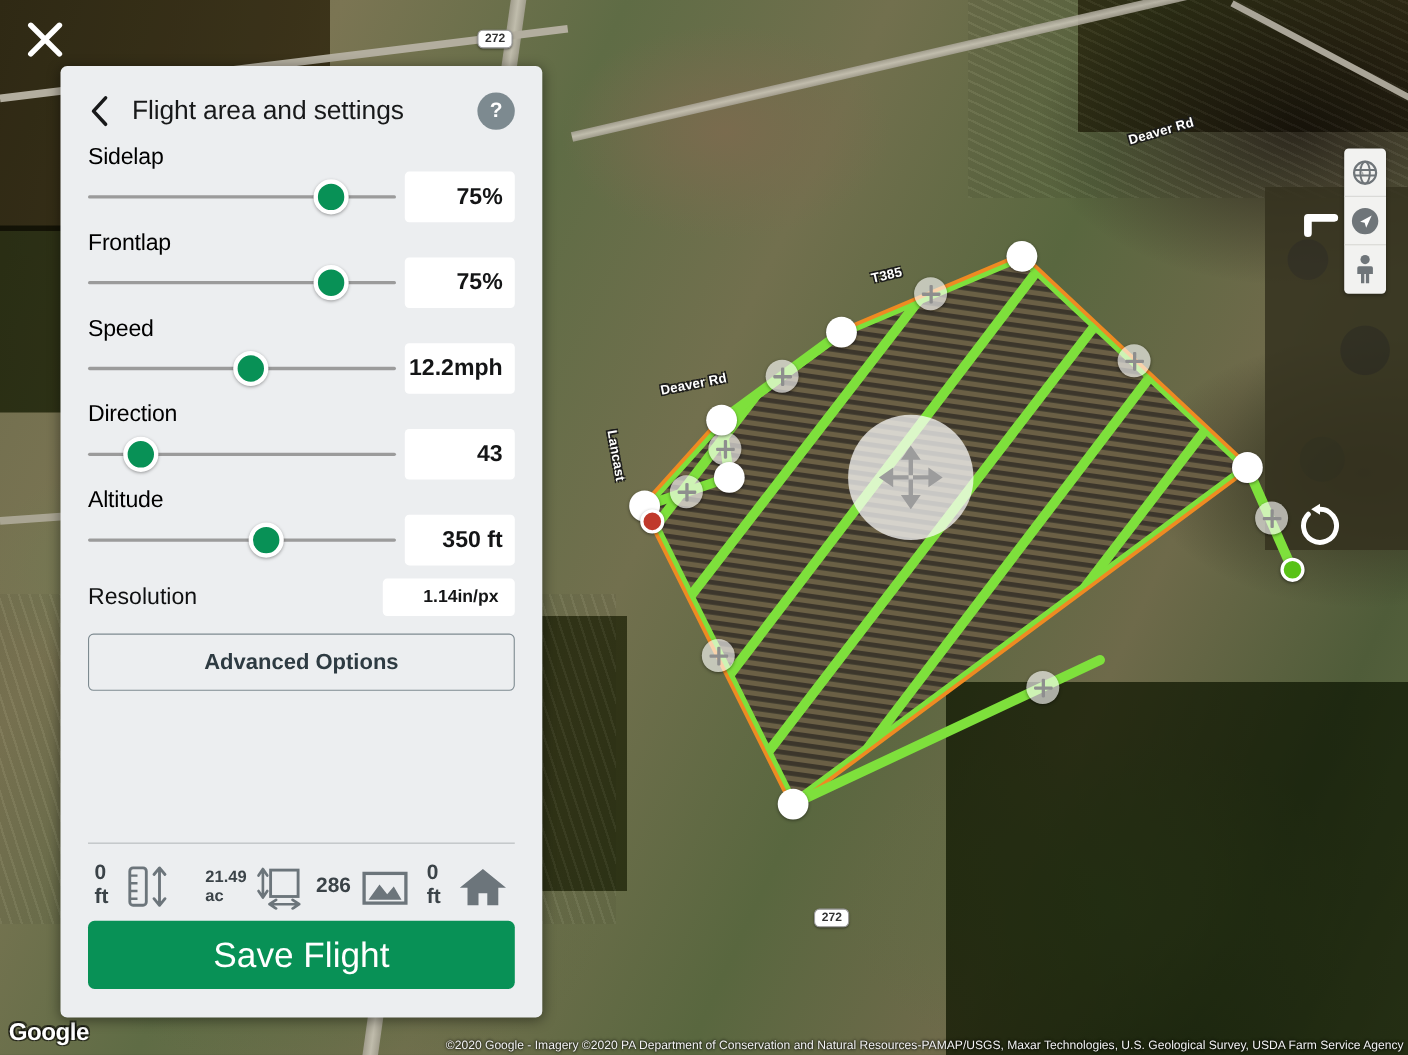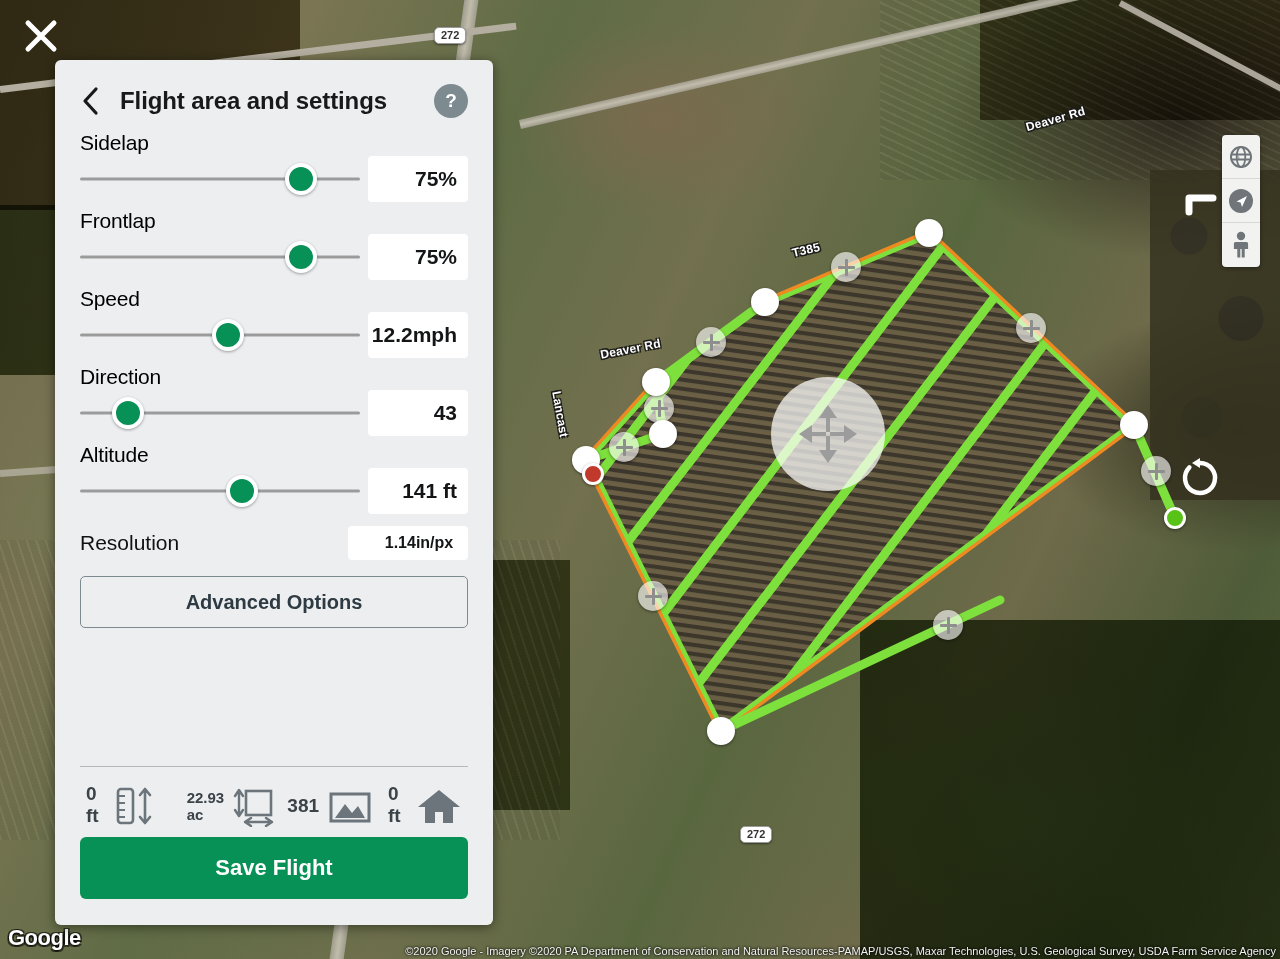--- a/index.html
+++ b/index.html
@@ -201,21 +201,21 @@
   }
   .panel-header {
     display:flex; align-items:center; gap:18px;
     padding-top:24px; padding-bottom:6px;
   }
   .back-chevron {
     width:22px; height:30px; cursor:pointer; flex:0 0 auto;
     display:flex; align-items:center; justify-content:center;
   }
   .panel-title {
-    font-size:24px; font-weight:700; color:#18191a; flex:1;
+    font-size:24px; font-weight:400; color:#18191a; flex:1;
     letter-spacing:-0.1px;
   }
   .help-btn {
     width:34px; height:34px; border-radius:50%; background:#7d8a90;
     color:#ffffff; font-size:19px; font-weight:700;
     display:flex; align-items:center; justify-content:center;
     cursor:pointer; flex:0 0 auto;
   }
 
   .setting { margin-top:7px; }
@@ -274,21 +274,21 @@
     display:flex; justify-content:space-between; align-items:flex-end;
     padding:16px 6px 10px;
   }
   .stat { display:flex; flex-direction:row; align-items:center; gap:8px; width:74px; }
   .stat-value { font-size:19px; font-weight:700; color:#3b4348; }
   .stat-value.small { font-size:15px; }
   .stat-icon { height:42px; display:flex; align-items:flex-end; justify-content:center; }
 
   .save-btn {
     height:62px; width:100%; background:#089156; color:#ffffff;
-    border:none; border-radius:6px; font-size:22px; font-weight:700;
+    border:none; border-radius:6px; font-size:32px; font-weight:400;
     cursor:pointer; margin-bottom:26px;
     font-family:"Liberation Sans", sans-serif;
   }
 </style>
 </head>
 <body>
 
 <div class="screen">
 
   <div class="map">
@@ -509,21 +509,21 @@
       </div>
     </div>
 
     <div class="setting">
       <div class="setting-label">Altitude</div>
       <div class="setting-row">
         <div class="slider">
           <div class="slider-track"></div>
           <div class="slider-thumb" style="left:58%;"></div>
         </div>
-        <div class="value-box">141 ft</div>
+        <div class="value-box">350 ft</div>
       </div>
     </div>
 
     <div class="resolution-row">
       <div class="resolution-label">Resolution</div>
       <div class="resolution-value">1.14in/px</div>
     </div>
 
     <button class="adv-btn">Advanced Options</button>
 
@@ -536,32 +536,32 @@
           <svg width="46" height="40" viewBox="0 0 46 40">
             <rect x="4" y="3" width="15" height="34" rx="3" fill="none" stroke="#6c757b" stroke-width="2.6"></rect>
             <path d="M4 10 h7 M4 17 h7 M4 24 h7 M4 31 h7" stroke="#6c757b" stroke-width="2.2"></path>
             <path d="M31 4 v32 M26 9 L31 3 L36 9 M26 31 L31 37 L36 31" fill="none" stroke="#6c757b" stroke-width="2.6" stroke-linecap="round" stroke-linejoin="round"></path>
           </svg>
         </div>
       </div>
 
 
       <div class="stat">
-        <div class="stat-value small">22.93 ac</div>
+        <div class="stat-value small">21.49 ac</div>
         <div class="stat-icon">
           <svg width="46" height="40" viewBox="0 0 46 40">
             <rect x="14" y="4" width="25" height="24" fill="none" stroke="#6c757b" stroke-width="2.6"></rect>
             <path d="M7 4 v24 M3 9 L7 3 L11 9 M3 23 L7 29 L11 23" fill="none" stroke="#6c757b" stroke-width="2.4" stroke-linecap="round" stroke-linejoin="round"></path>
             <path d="M14 35 h25 M19 31 L13 35 L19 39 M34 31 L40 35 L34 39" fill="none" stroke="#6c757b" stroke-width="2.4" stroke-linecap="round" stroke-linejoin="round"></path>
           </svg>
         </div>
       </div>
 
       <div class="stat">
-        <div class="stat-value">381</div>
+        <div class="stat-value">286</div>
         <div class="stat-icon">
           <svg width="46" height="40" viewBox="0 0 46 40">
             <rect x="4" y="7" width="38" height="27" fill="none" stroke="#6c757b" stroke-width="3"></rect>
             <path d="M8 31 L18 17 L25 26 L31 19 L38 31 Z" fill="#6c757b"></path>
           </svg>
         </div>
       </div>
 
       <div class="stat">
         <div class="stat-value">0 ft</div>

